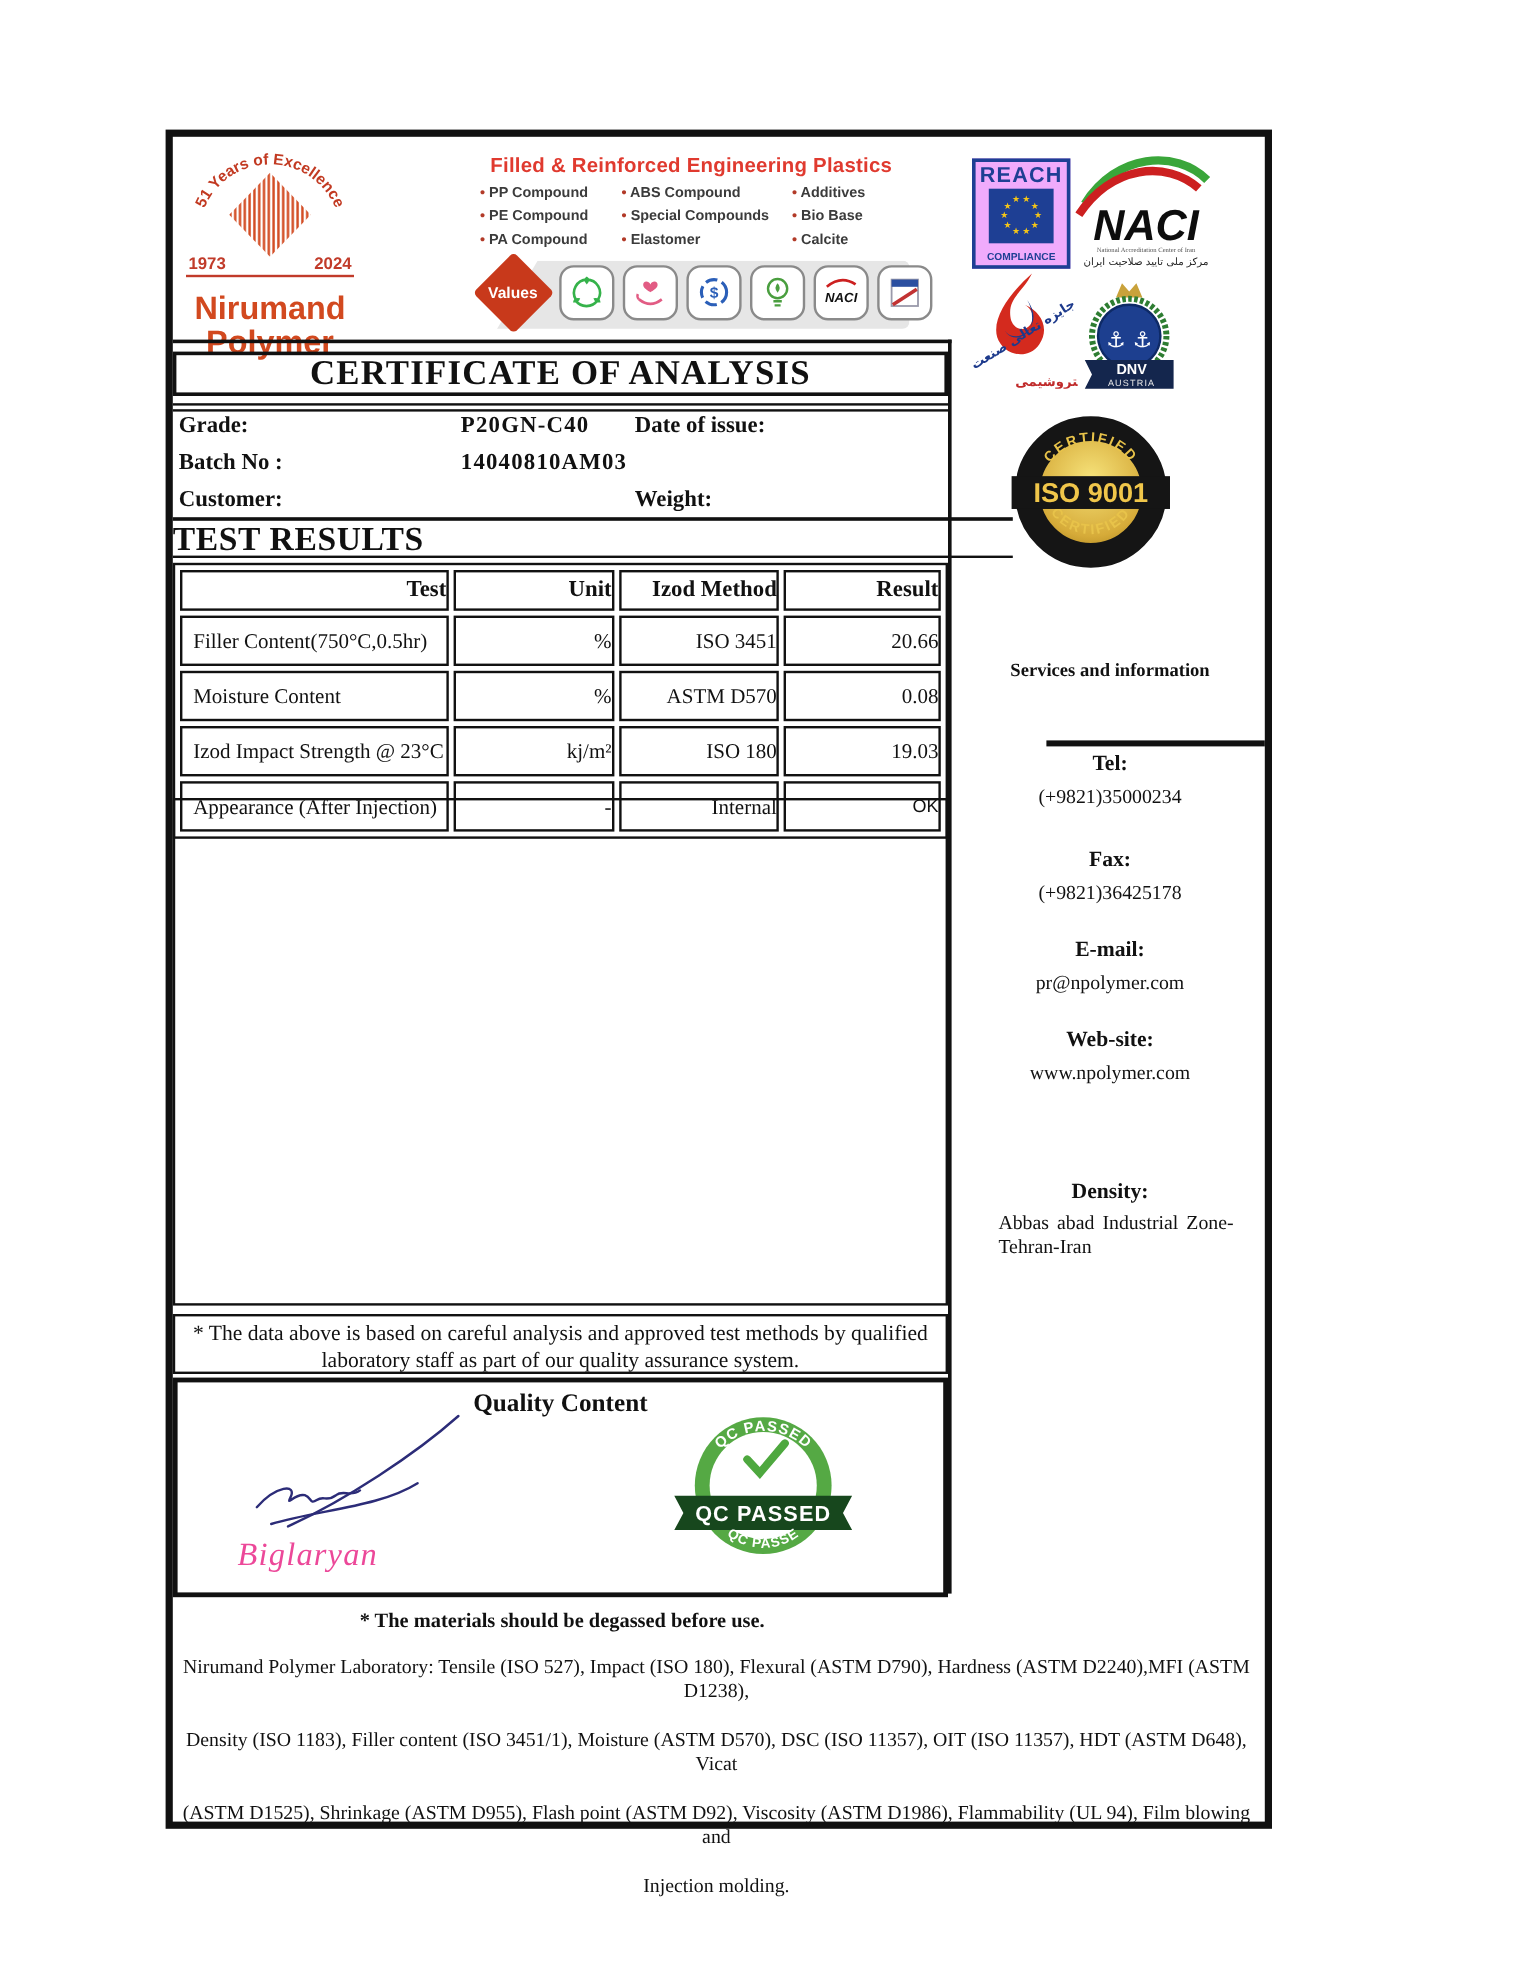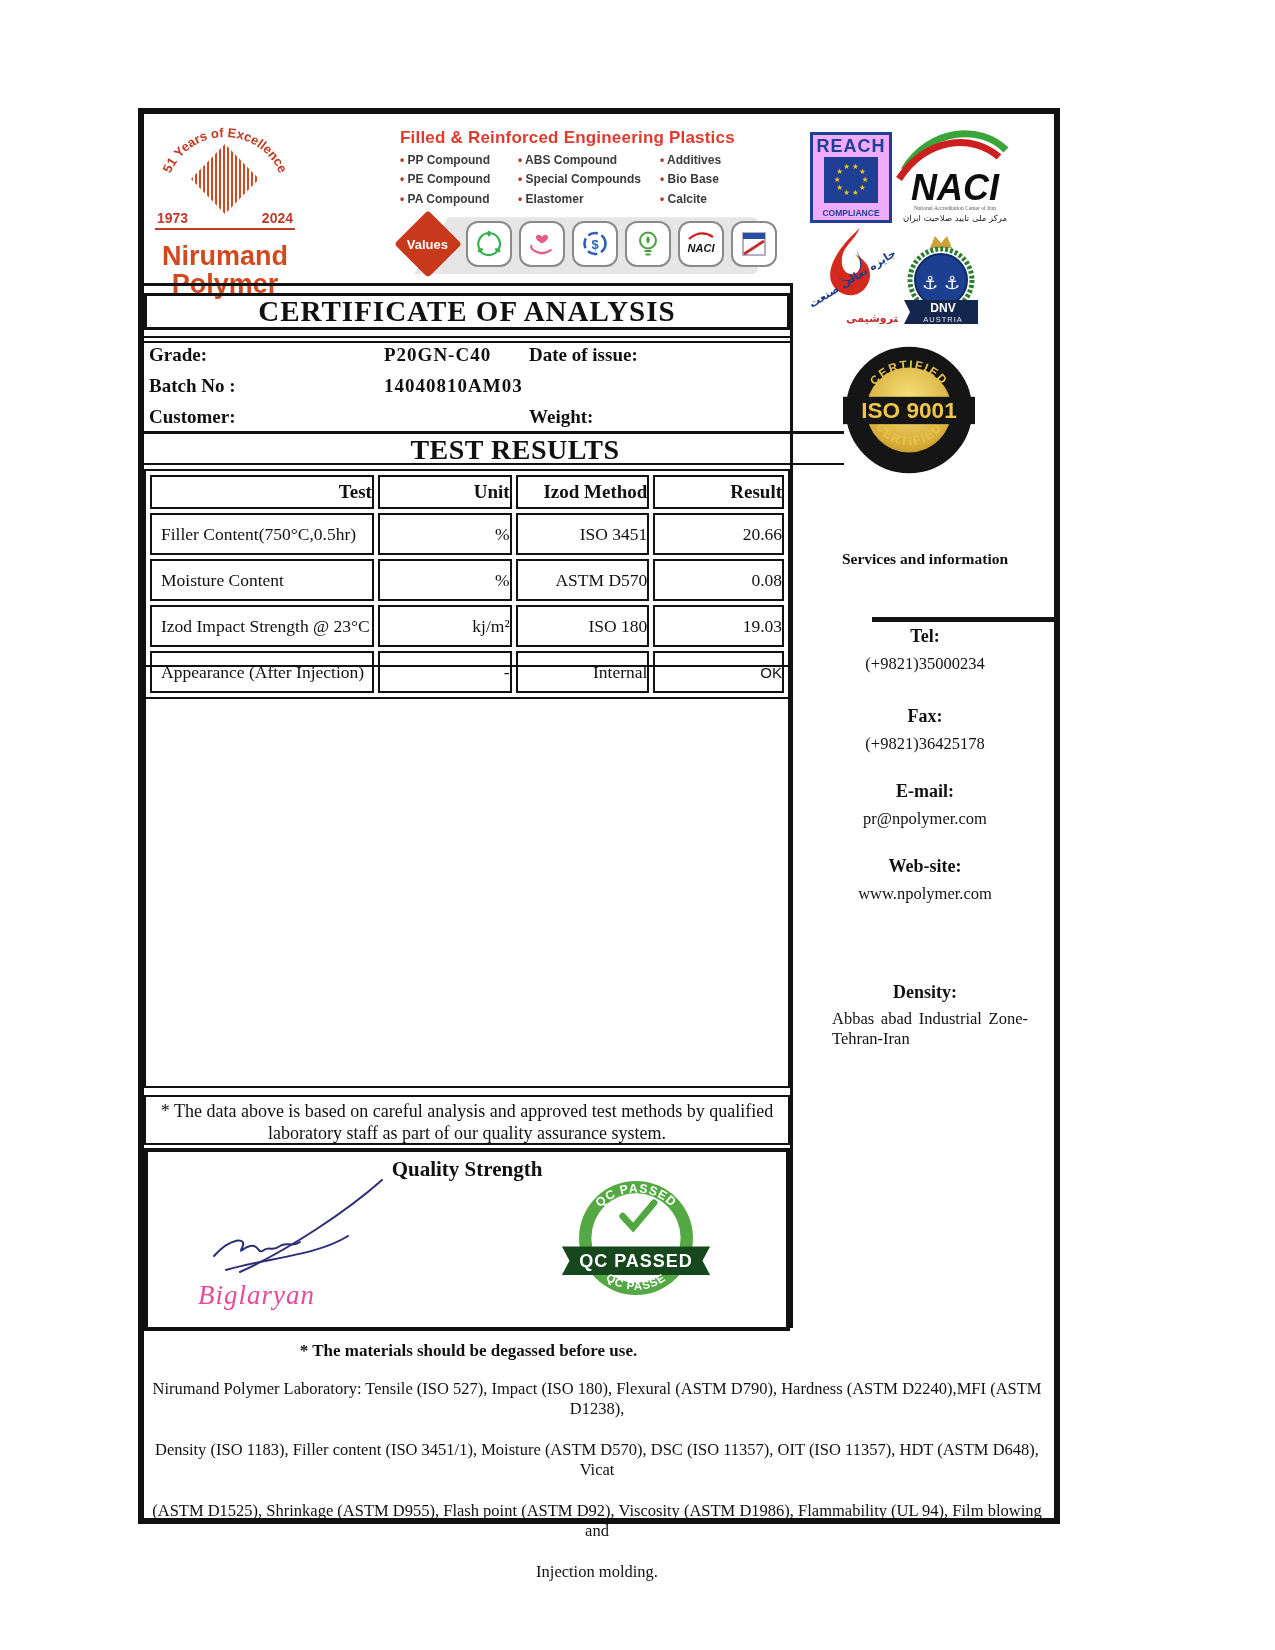--- a/index.html
+++ b/index.html
@@ -8,21 +8,21 @@
 
   
   .topband { position:absolute; left:0; top:0; width:910px; height:169px; }
   .np-logo { position:absolute; left:6px; top:8px; width:150px; }
   .np-years { display:flex; justify-content:space-between; width:140px; margin:-8px auto 12px;
               font:bold 14px "Liberation Sans",sans-serif; color:#c13b2a;
               border-bottom:2px solid #c13b2a; padding:0 2px 2px; }
   .np-name { text-align:center; font:bold 27px/1.04 "Liberation Sans",sans-serif; color:#d2491f; margin-top:2px; }
 
   .products { position:absolute; left:256px; top:14px; width:352px; }
-  .p-title { font:bold 17px "Liberation Sans",sans-serif; color:#e03a2f; letter-spacing:.2px; }
+  .p-title { font:bold 17px "Liberation Sans",sans-serif; color:#e03a2f; letter-spacing:.2px;text-align:center; }
   .p-cols { display:flex; margin-top:3px; }
   .p-col { list-style:none; font:bold 12px/1.62 "Liberation Sans",sans-serif; color:#3b3b3b; }
   .p-col li::before { content:"• "; color:#b23a28; }
   .p-col.c1{width:118px;} .p-col.c2{width:142px;} .p-col.c3{width:88px;}
   .values-strip { position:relative; margin-top:5px; height:60px; }
   .strip-bg { position:absolute; left:14px; top:3px; right:-6px; bottom:0; background:#e6e6e6;
               clip-path:polygon(34px 0, 100% 0, 100% 100%, 0 100%); border-radius:0 6px 6px 0; }
   .values-diamond { position:absolute; left:4px; top:6px; width:48px; height:48px; background:#c8391b;
                     transform:rotate(45deg); display:flex; align-items:center; justify-content:center; border-radius:4px; }
   .values-diamond span { transform:rotate(-45deg); font:bold 13px "Liberation Sans",sans-serif; color:#fff; }
@@ -53,21 +53,21 @@
              text-align:center; font-weight:bold; font-size:29px; line-height:31px; letter-spacing:1px; }
   .double-rule { position:absolute; top:50px; left:0; width:646px; height:7px;
                  border-top:2px solid #111; border-bottom:2px solid #111; }
   .info { position:absolute; top:50px; left:0; width:646px; font-weight:bold; font-size:19px; }
   .info-row { position:relative; height:31px; }
   .i-lab { position:absolute; left:5px; top:8px; }
   .i-val { position:absolute; left:240px; top:8px; letter-spacing:1px; }
   .i-lab2 { position:absolute; left:385px; top:8px; }
   .tr-box { position:absolute; top:145px; left:0; width:700px; height:34px;
             border-top:3px solid #111; border-bottom:2px solid #111;
-            text-align:center; font-weight:bold; font-size:28px; line-height:31px; letter-spacing:.5px;padding-left:42px; }
+            font-weight:bold; font-size:28px; line-height:31px; letter-spacing:.5px; }
   .tbl-frame { position:absolute; top:183px; left:0; width:646px; border:2px solid #111; }
   table { width:100%; border-collapse:separate; border-spacing:4px; }
   th, td { border:2px solid #111; text-align:right; }
   th { font-size:19px; height:34px; }
   td { font-size:17.5px; height:42px; font-weight:normal; }
   td.test { text-align:left; padding-left:9px; }
   td.ok { font-family:"Liberation Sans",sans-serif; font-size:15px; }
   .empty-box { position:absolute; top:379px; left:0; width:646px; height:423px; border:2px solid #111; }
   .note-box { position:absolute; top:809px; left:0; width:646px; height:50px; border:2px solid #111;
               text-align:center; font-size:18px; line-height:22px; padding-top:3px; }
@@ -363,21 +363,21 @@
     </div>
 
     <div class="empty-box"></div>
 
     <div class="note-box">
       <div>* The data  above is based on careful analysis and approved test methods by qualified</div>
       <div>laboratory staff as part of our quality assurance system.</div>
     </div>
 
     <div class="qc-box">
-      <div class="qc-title">Quality Strength</div>
+      <div class="qc-title">Quality Content</div>
       <svg class="sig-svg" width="210" height="112" viewBox="0 0 210 112">
         <g stroke="#2c2c78" stroke-width="2" fill="none" stroke-linecap="round">
           <path d="M186,6 C150,38 92,76 44,98"></path>
           <path d="M18,82 C34,64 52,62 46,74 C42,82 50,70 58,72 C64,74 62,80 68,76 C74,72 76,78 84,72 C90,67 96,74 104,68"></path>
           <path d="M30,96 C70,84 120,82 152,62"></path>
         </g>
       </svg>
       <div class="sig-name">Biglaryan</div>
 
       <svg class="qc-badge" width="152" height="152" viewBox="0 0 160 150">

